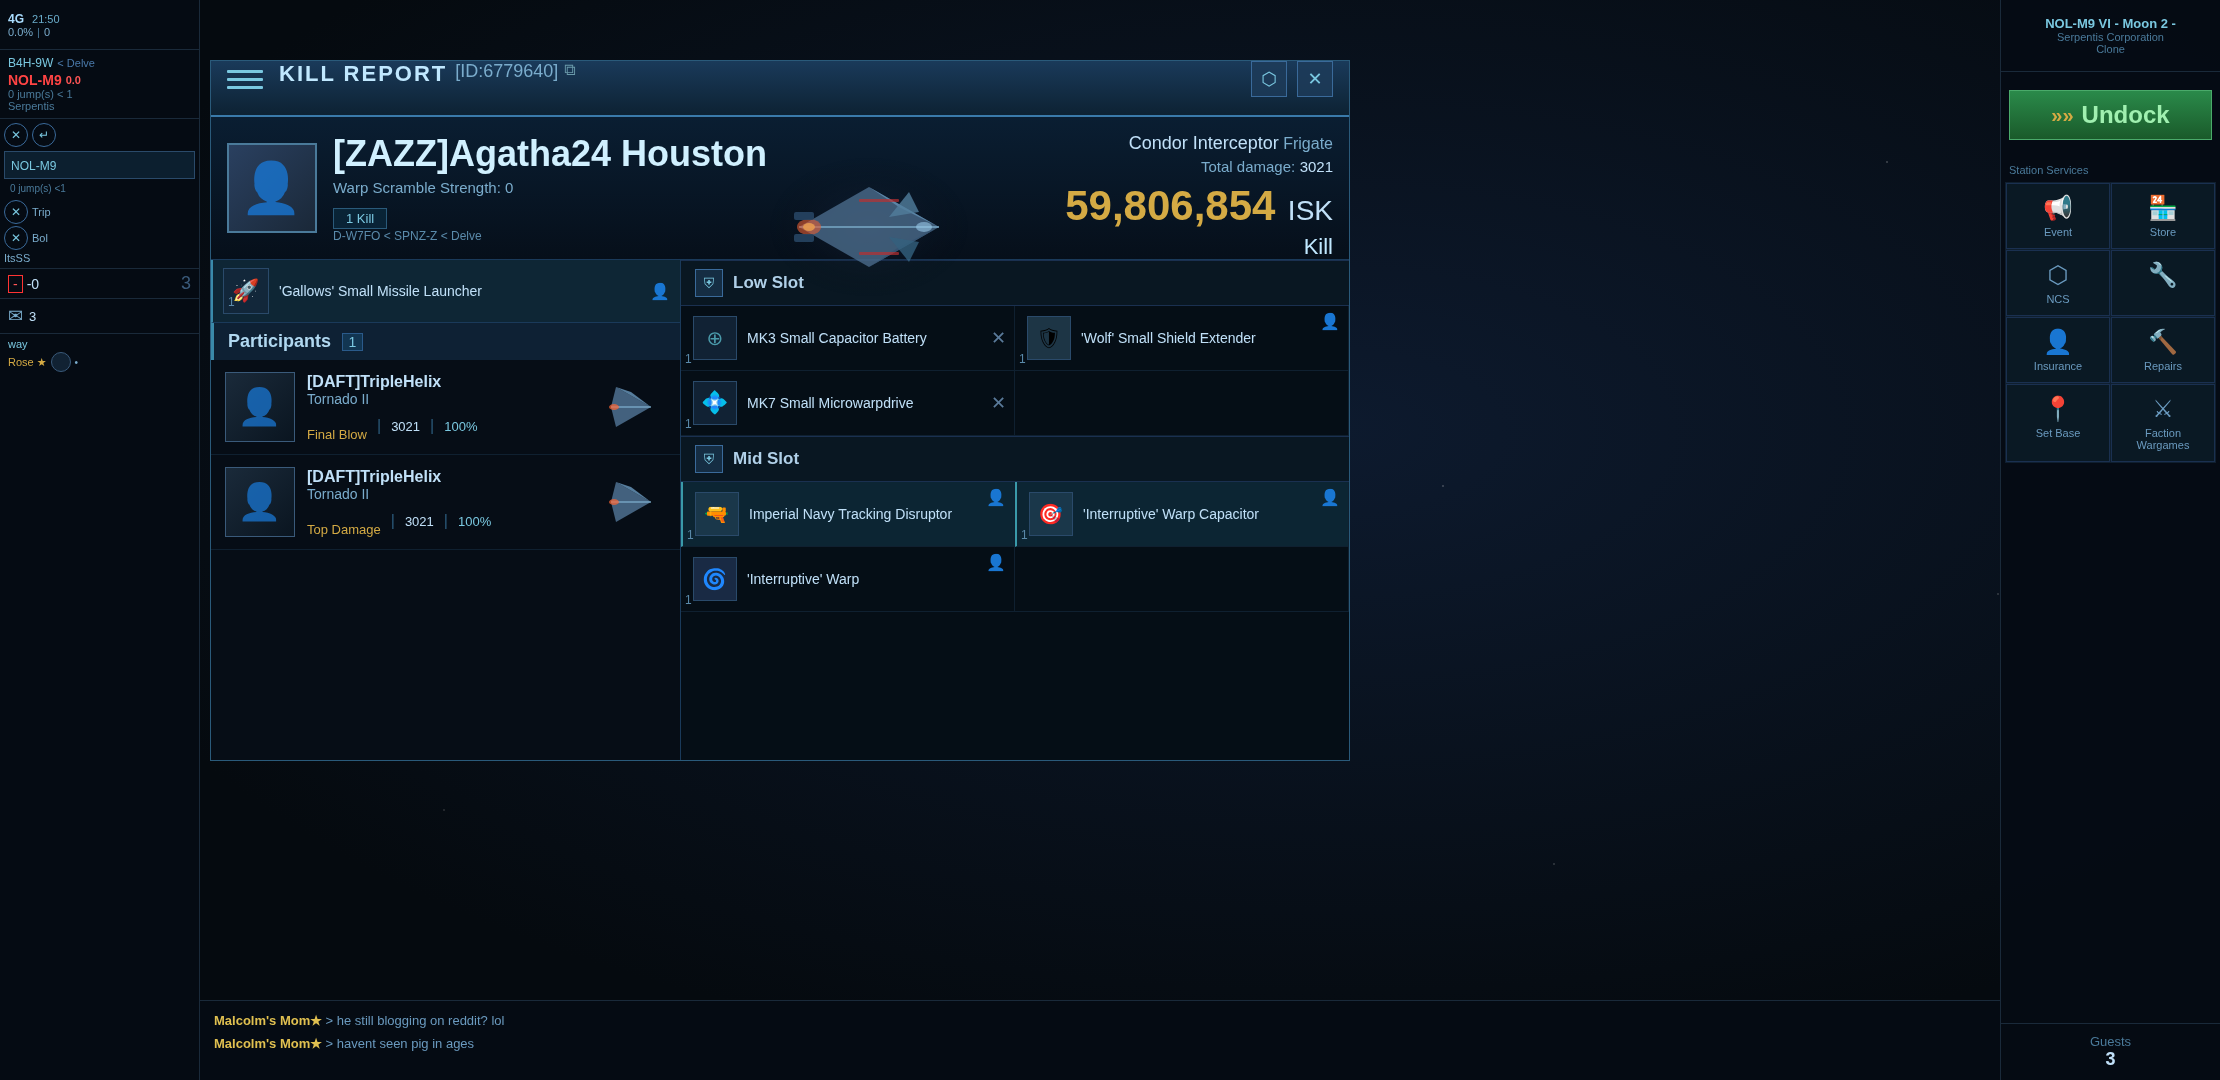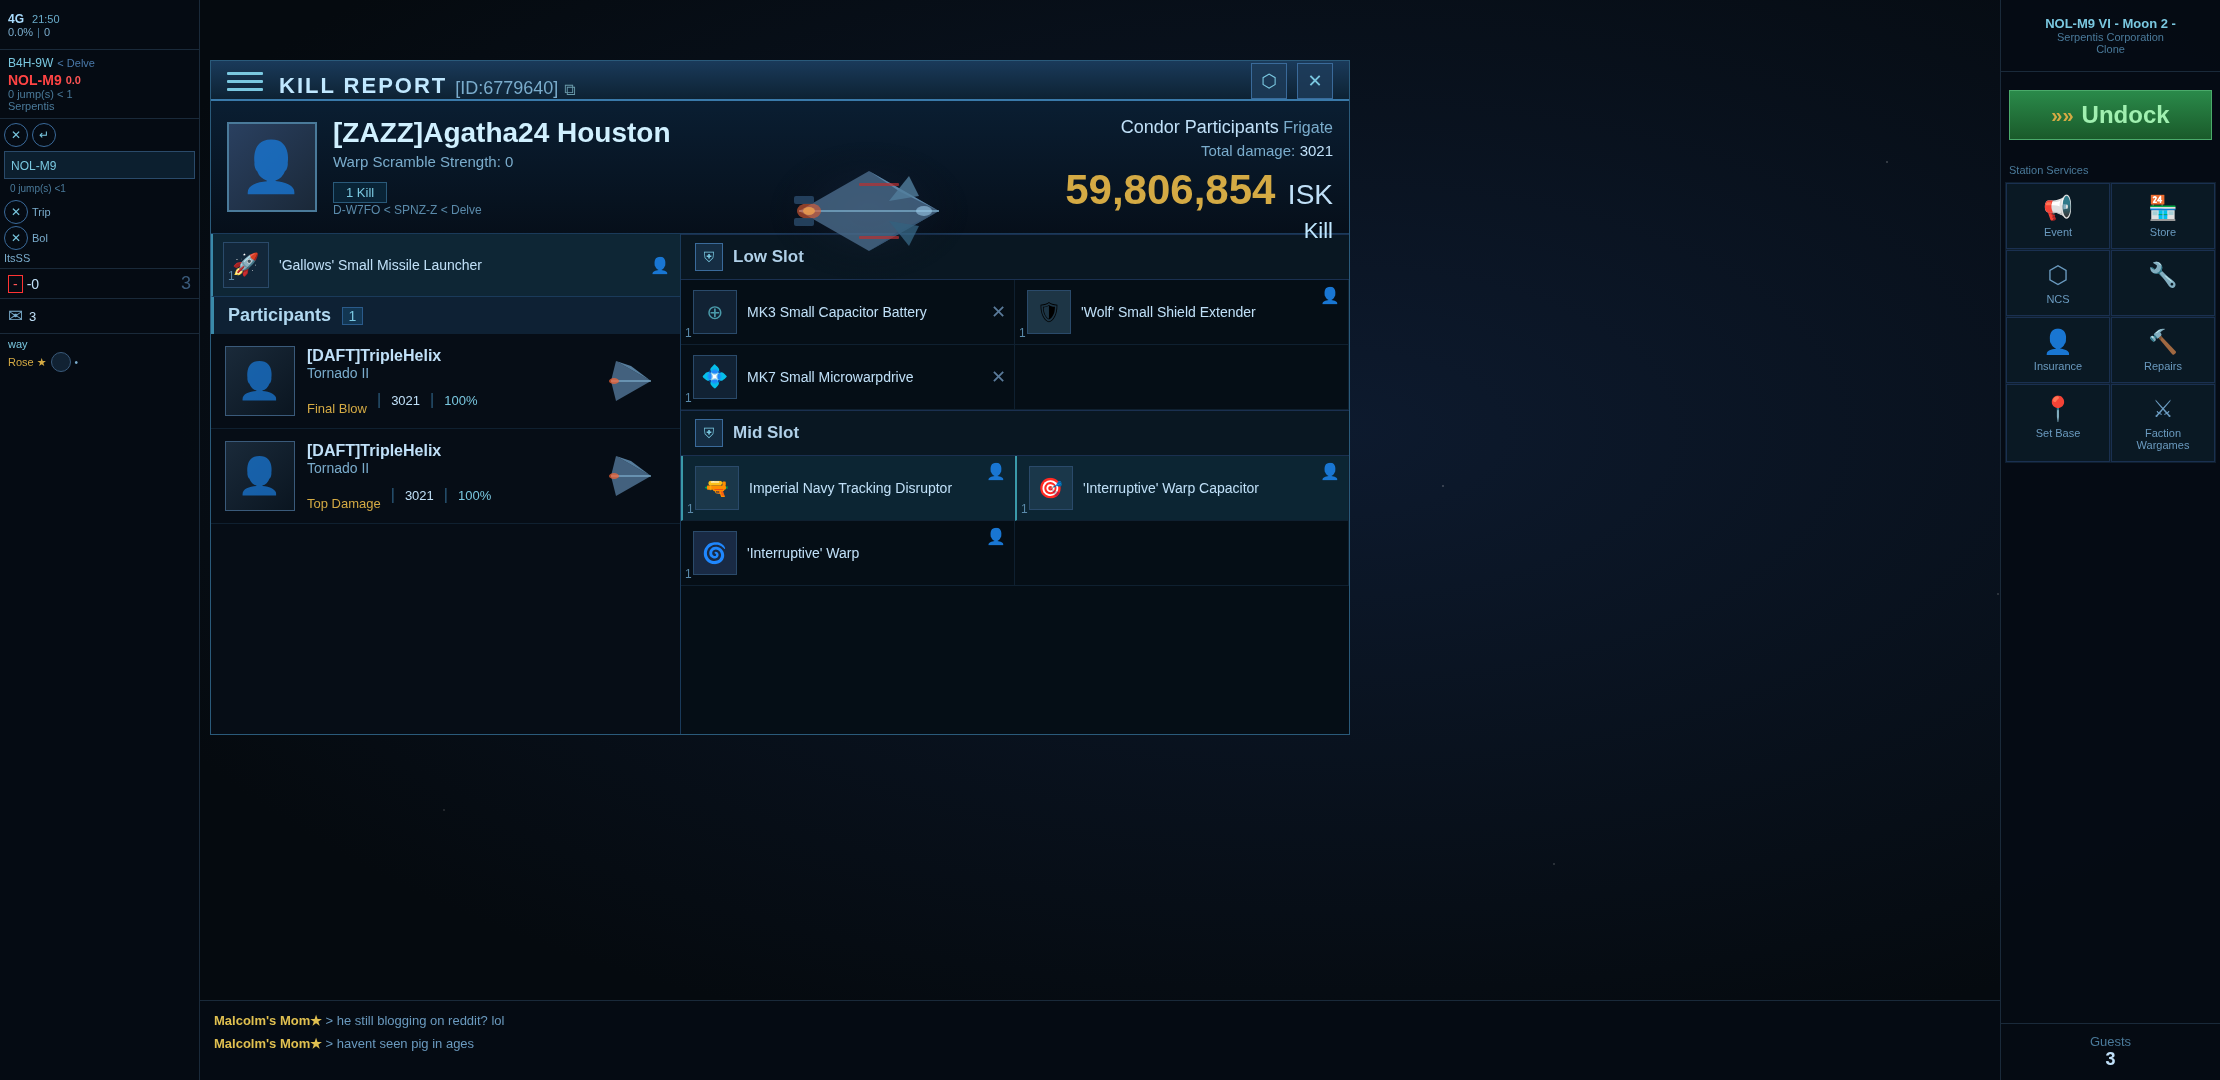--- a/index.html
+++ b/index.html
@@ -57,23 +57,23 @@
       left: 210px;
       top: 60px;
       width: 1140px;
       background: rgba(8, 18, 28, 0.97);
       border: 1px solid #2a5a7a;
       z-index: 10;
     }
 
     .panel-titlebar {
       background: linear-gradient(180deg, #1a3a5a 0%, #0d2233 100%);
-      height: 40px;
-      display: flex;
-      align-items: flex-end;
+      height: 56px;
+      display: flex;
+      align-items: flex-start;
       padding: 0 16px;
       border-bottom: 2px solid #3a7aaa;
       position: relative;
     }
 
     .menu-icon {
       width: 36px;
       height: 36px;
       display: flex;
       flex-direction: column;
@@ -162,21 +162,21 @@
       font-size: 50px;
       opacity: 0.8;
     }
 
     .victim-info {
       flex: 1;
     }
 
     .victim-name {
       color: #d0f0ff;
-      font-size: 28px;
+      font-size: 36px;
       font-weight: bold;
       margin-bottom: 4px;
     }
 
     .victim-warp {
       color: #7aaccc;
       font-size: 15px;
     }
 
     .kill-badge {
@@ -788,21 +788,21 @@
 
         <ellipse cx="185" cy="90" rx="8" ry="5" fill="#aaddff" opacity="0.6"></ellipse>
 
         <rect x="120" y="62" width="40" height="3" rx="1" fill="#cc3333" opacity="0.7"></rect>
         <rect x="120" y="115" width="40" height="3" rx="1" fill="#cc3333" opacity="0.7"></rect>
       </svg>
     </div>
 
     <div class="kill-stats">
       <div>
-        <span class="ship-type-label">Condor Participants</span>
+        <span class="ship-type-label">Condor Interceptor</span>
         <span class="ship-class">Frigate</span>
       </div>
       <div style="margin-top:4px;">
         <span class="damage-label">Total damage:</span>
         <span class="damage-value">3021</span>
       </div>
       <div style="margin-top:6px;">
         <span class="isk-value">59,806,854</span>
         <span class="isk-label">ISK</span>
       </div>

